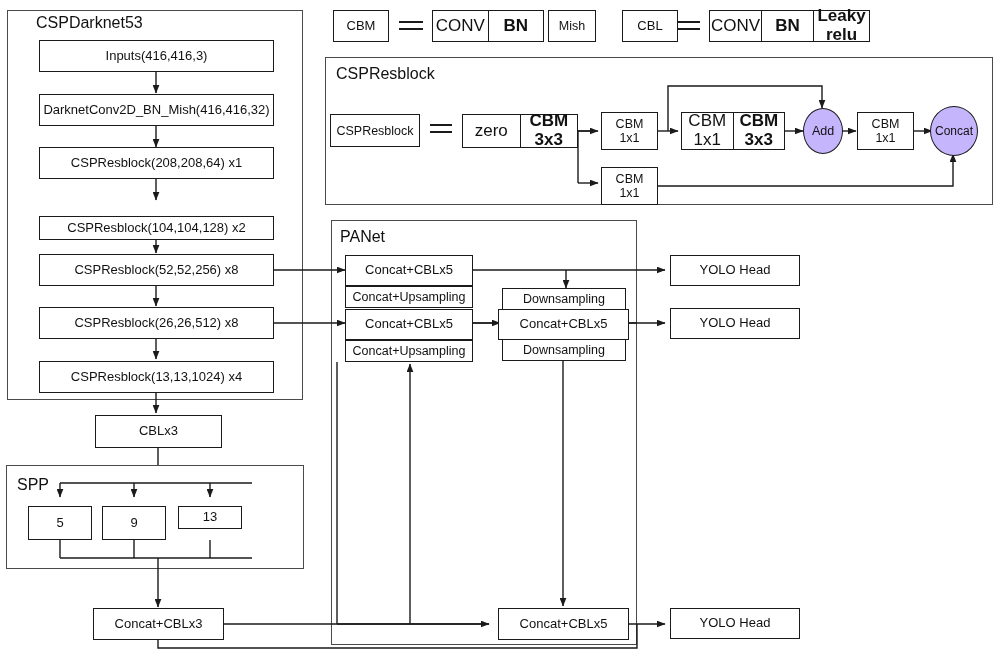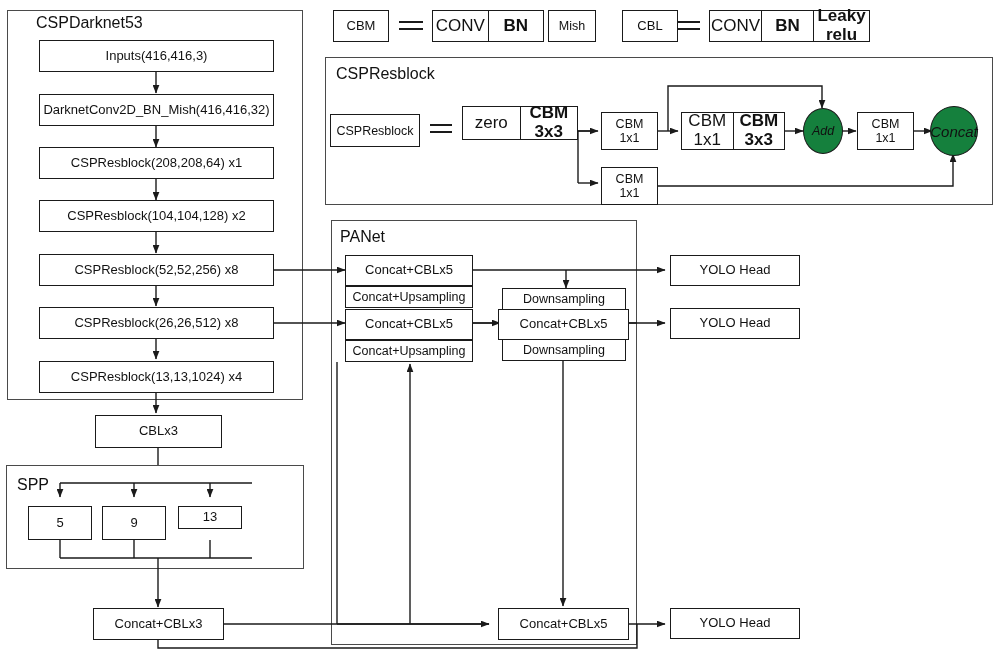--- a/index.html
+++ b/index.html
@@ -41,29 +41,28 @@
     position: absolute;
     font-size: 16px;
     color: #111111;
     z-index: 3;
     white-space: nowrap;
   }
   .ell {
     position: absolute;
     box-sizing: border-box;
     border: 1.4px solid #1a1a1a;
-    background: #15803d;
+    background: #c4b5fd;
     border-radius: 50%;
     display: flex;
     align-items: center;
     justify-content: center;
     font-size: 12.5px;
     color: #111111;
     z-index: 6;
-    font-style: italic;
   }
   .split {
     position: absolute;
     box-sizing: border-box;
     border: 1.4px solid #1a1a1a;
     background: #ffffff;
     display: flex;
     z-index: 5;
   }
   .split > div {
@@ -97,21 +96,21 @@
     width: 1000px; height: 658px;
     z-index: 2;
     pointer-events: none;
   }
   svg.wires line, svg.wires polyline, svg.wires path {
     stroke: #1a1a1a;
     stroke-width: 1.4;
     fill: none;
   }
   .small { font-size: 12.5px; }
-  .tiny { font-size: 15px; }
+  .tiny { font-size: 12px; }
 </style>
 </head>
 <body>
 
 <div id="canvas">
 
   <div class="panel" style="left:7px; top:10px; width:296px; height:390px;"></div>
   <div class="panel-label" style="left:36px; top:14px;">CSPDarknet53</div>
 
   <div class="panel" style="left:6px; top:465px; width:298px; height:104px;"></div>
@@ -218,40 +217,40 @@
     </div>
   <div class="split" style="left:709px; top:10px; width:161px; height:32px;">
     <div>CONV</div>
     <div>BN</div>
     <div class="tiny" style="padding:0 2px;">Leaky relu</div>
   </div>
 
   <div class="box" style="left:39px; top:40px; width:235px; height:32px;">Inputs(416,416,3)</div>
   <div class="box" style="left:39px; top:94px; width:235px; height:32px;">DarknetConv2D_BN_Mish(416,416,32)</div>
   <div class="box" style="left:39px; top:147px; width:235px; height:32px;">CSPResblock(208,208,64) x1</div>
-  <div class="box" style="left:39px; top:200px; width:235px; height:32px;">CSPResblock(104,104,128) x2</div>
+  <div class="box" style="left:39px; top:216px; width:235px; height:24px;">CSPResblock(104,104,128) x2</div>
   <div class="box" style="left:39px; top:254px; width:235px; height:32px;">CSPResblock(52,52,256) x8</div>
   <div class="box" style="left:39px; top:307px; width:235px; height:32px;">CSPResblock(26,26,512) x8</div>
   <div class="box" style="left:39px; top:361px; width:235px; height:32px;">CSPResblock(13,13,1024) x4</div>
 
   <div class="box" style="left:95px; top:415px; width:127px; height:33px;">CBLx3</div>
 
   <div class="box" style="left:28px; top:506px; width:64px; height:34px;">5</div>
   <div class="box" style="left:102px; top:506px; width:64px; height:34px;">9</div>
   <div class="box" style="left:178px; top:506px; width:64px; height:23px;">13</div>
 
   <div class="box" style="left:93px; top:608px; width:131px; height:32px;">Concat+CBLx3</div>
 
   <div class="box small" style="left:330px; top:114px; width:90px; height:33px;">CSPResblock</div>
   <div class="eqsign" style="left:430px; top:124px; width:22px;">
       <span></span>
       <span></span>
     </div>
 
-  <div class="split" style="left:462px; top:106px; width:116px; height:34px;">
+  <div class="split" style="left:462px; top:114px; width:116px; height:34px;">
     <div>zero</div>
     <div>
       <span style="display:block;">
         <span style="display:block;">CBM</span>
         <span style="display:block;">3x3</span>
       </span>
     </div>
   </div>
 
   <div class="box small" style="left:601px; top:112px; width:57px; height:38px; flex-direction:column;">

